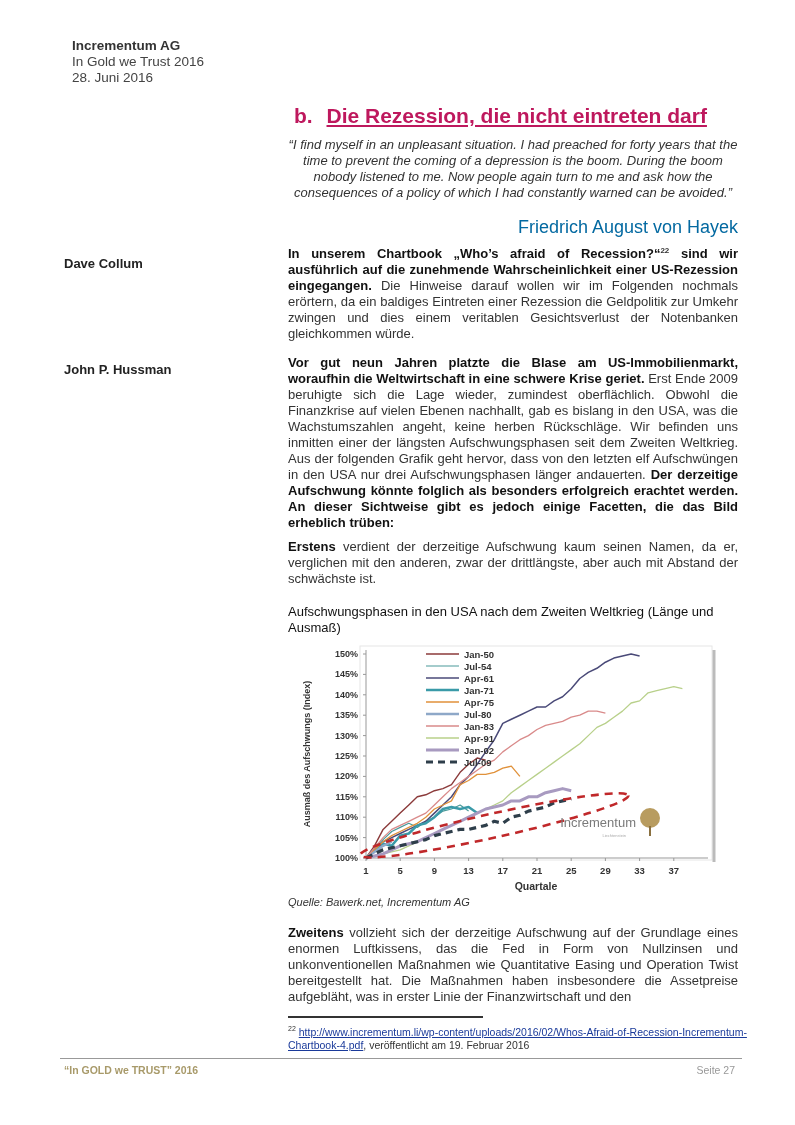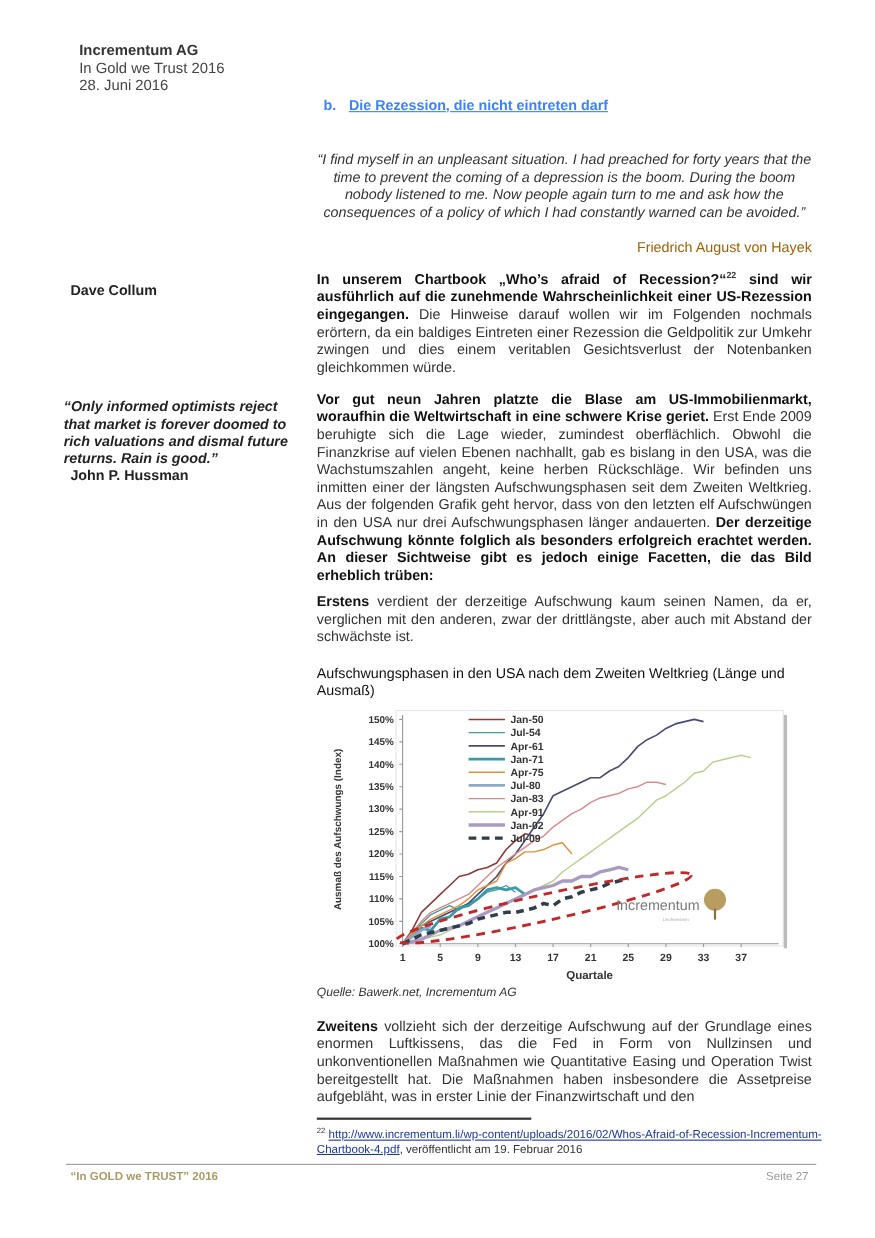--- a/index.html
+++ b/index.html
@@ -1,24 +1,24 @@
 <!DOCTYPE html>
 <html><head>
 <meta charset="utf-8">
 <style>
   html, body { margin:0; padding:0; background:#ffffff; }
   body { width:795px; height:1125px; position:relative; overflow:hidden;
          font-family:"Liberation Sans", sans-serif; color:#222; }
   .hdr { position:absolute; left:72px; top:38px; font-size:13.5px; line-height:16px; color:#444; }
   .hdr .co { font-weight:bold; color:#333; }
-  .sec-title { position:absolute; left:294px; top:88px; font-size:13px; font-weight:bold; color:#3b82f6; }
+  .sec-title { position:absolute; left:294px; top:104px; font-size:21px; font-weight:bold; color:#be185d; }
   .sec-title .txt { text-decoration:underline; margin-left:8px; }
   .quote-hayek { position:absolute; left:288px; top:137px; width:450px; font-size:13px; line-height:16px;
                  font-style:italic; text-align:center; color:#333; }
-  .quote-author { position:absolute; right:57px; top:217px; font-size:13px; color:#a16207; }
+  .quote-author { position:absolute; right:57px; top:217px; font-size:18px; color:#0369a1; }
   .side-quote { position:absolute; left:64px; font-size:13px; line-height:15.5px; font-weight:bold; font-style:italic; color:#222; width:220px; }
   .side-quote .by { font-style:normal; }
   .para { position:absolute; left:288px; width:450px; font-size:13px; line-height:16px; text-align:justify; color:#333; }
   .para b { color:#111; }
   .chart-title { position:absolute; left:288px; top:604px; width:450px; font-size:13px; line-height:16px; font-weight:normal; color:#111; }
   .chart-wrap { position:absolute; left:296px; top:642px; width:440px; height:252px; }
   .source { position:absolute; left:288px; top:896px; font-size:11px; font-style:italic; color:#333; }
   .fn-rule { position:absolute; left:288px; top:1016px; width:195px; height:2px; background:#333; }
   .footnote { position:absolute; left:288px; top:1022px; width:460px; font-size:10.5px; line-height:13px; color:#333; }
   .footnote sup { font-size:7px; }
@@ -42,21 +42,20 @@
   <span class="txt">Die Rezession, die nicht eintreten darf</span>
 </div>
 
 <div class="quote-hayek">“I find myself in an unpleasant situation. I had preached for forty years that the time to prevent the coming of a depression is the boom. During the boom nobody listened to me. Now people again turn to me and ask how the consequences of a policy of which I had constantly warned can be avoided.”</div>
 <div class="quote-author">Friedrich August von Hayek</div>
 
 <div class="side-quote" style="top:256px;">
   <div class="by">Dave Collum</div>
 </div>
 <div class="side-quote" style="top:362px; left:58px;">
-  <div>“Only informed optimists reject that market is forever doomed to rich valuations and dismal future returns. Rain is good.”</div>
   <div class="by" style="padding-left:6px;">John P. Hussman</div>
 </div>
 
 <div class="para" style="top:243px;">
   <b>In unserem Chartbook „Who’s afraid of Recession?“</b><sup style="font-weight:bold;font-size:8px;">22</sup><b> sind wir ausführlich auf die zunehmende Wahrscheinlichkeit einer US-Rezession eingegangen.</b><span> Die Hinweise darauf wollen wir im Folgenden nochmals erörtern, da ein baldiges Eintreten einer Rezession die Geldpolitik zur Umkehr zwingen und dies einem veritablen Gesichtsverlust der Notenbanken gleichkommen würde.</span>
 </div>
 
 <div class="para" style="top:355px;">
   <b>Vor gut neun Jahren platzte die Blase am US-Immobilienmarkt, woraufhin die Weltwirtschaft in eine schwere Krise geriet.</b><span> Erst Ende 2009 beruhigte sich die Lage wieder, zumindest oberflächlich. Obwohl die Finanzkrise auf vielen Ebenen nachhallt, gab es bislang in den USA, was die Wachstumszahlen angeht, keine herben Rückschläge. Wir befinden uns inmitten einer der längsten Aufschwungsphasen seit dem Zweiten Weltkrieg. Aus der folgenden Grafik geht hervor, dass von den letzten elf Aufschwüngen in den USA nur drei Aufschwungsphasen länger andauerten. </span><b>Der derzeitige Aufschwung könnte folglich als besonders erfolgreich erachtet werden. An dieser Sichtweise gibt es jedoch einige Facetten, die das Bild erheblich trüben:</b>
 </div>

